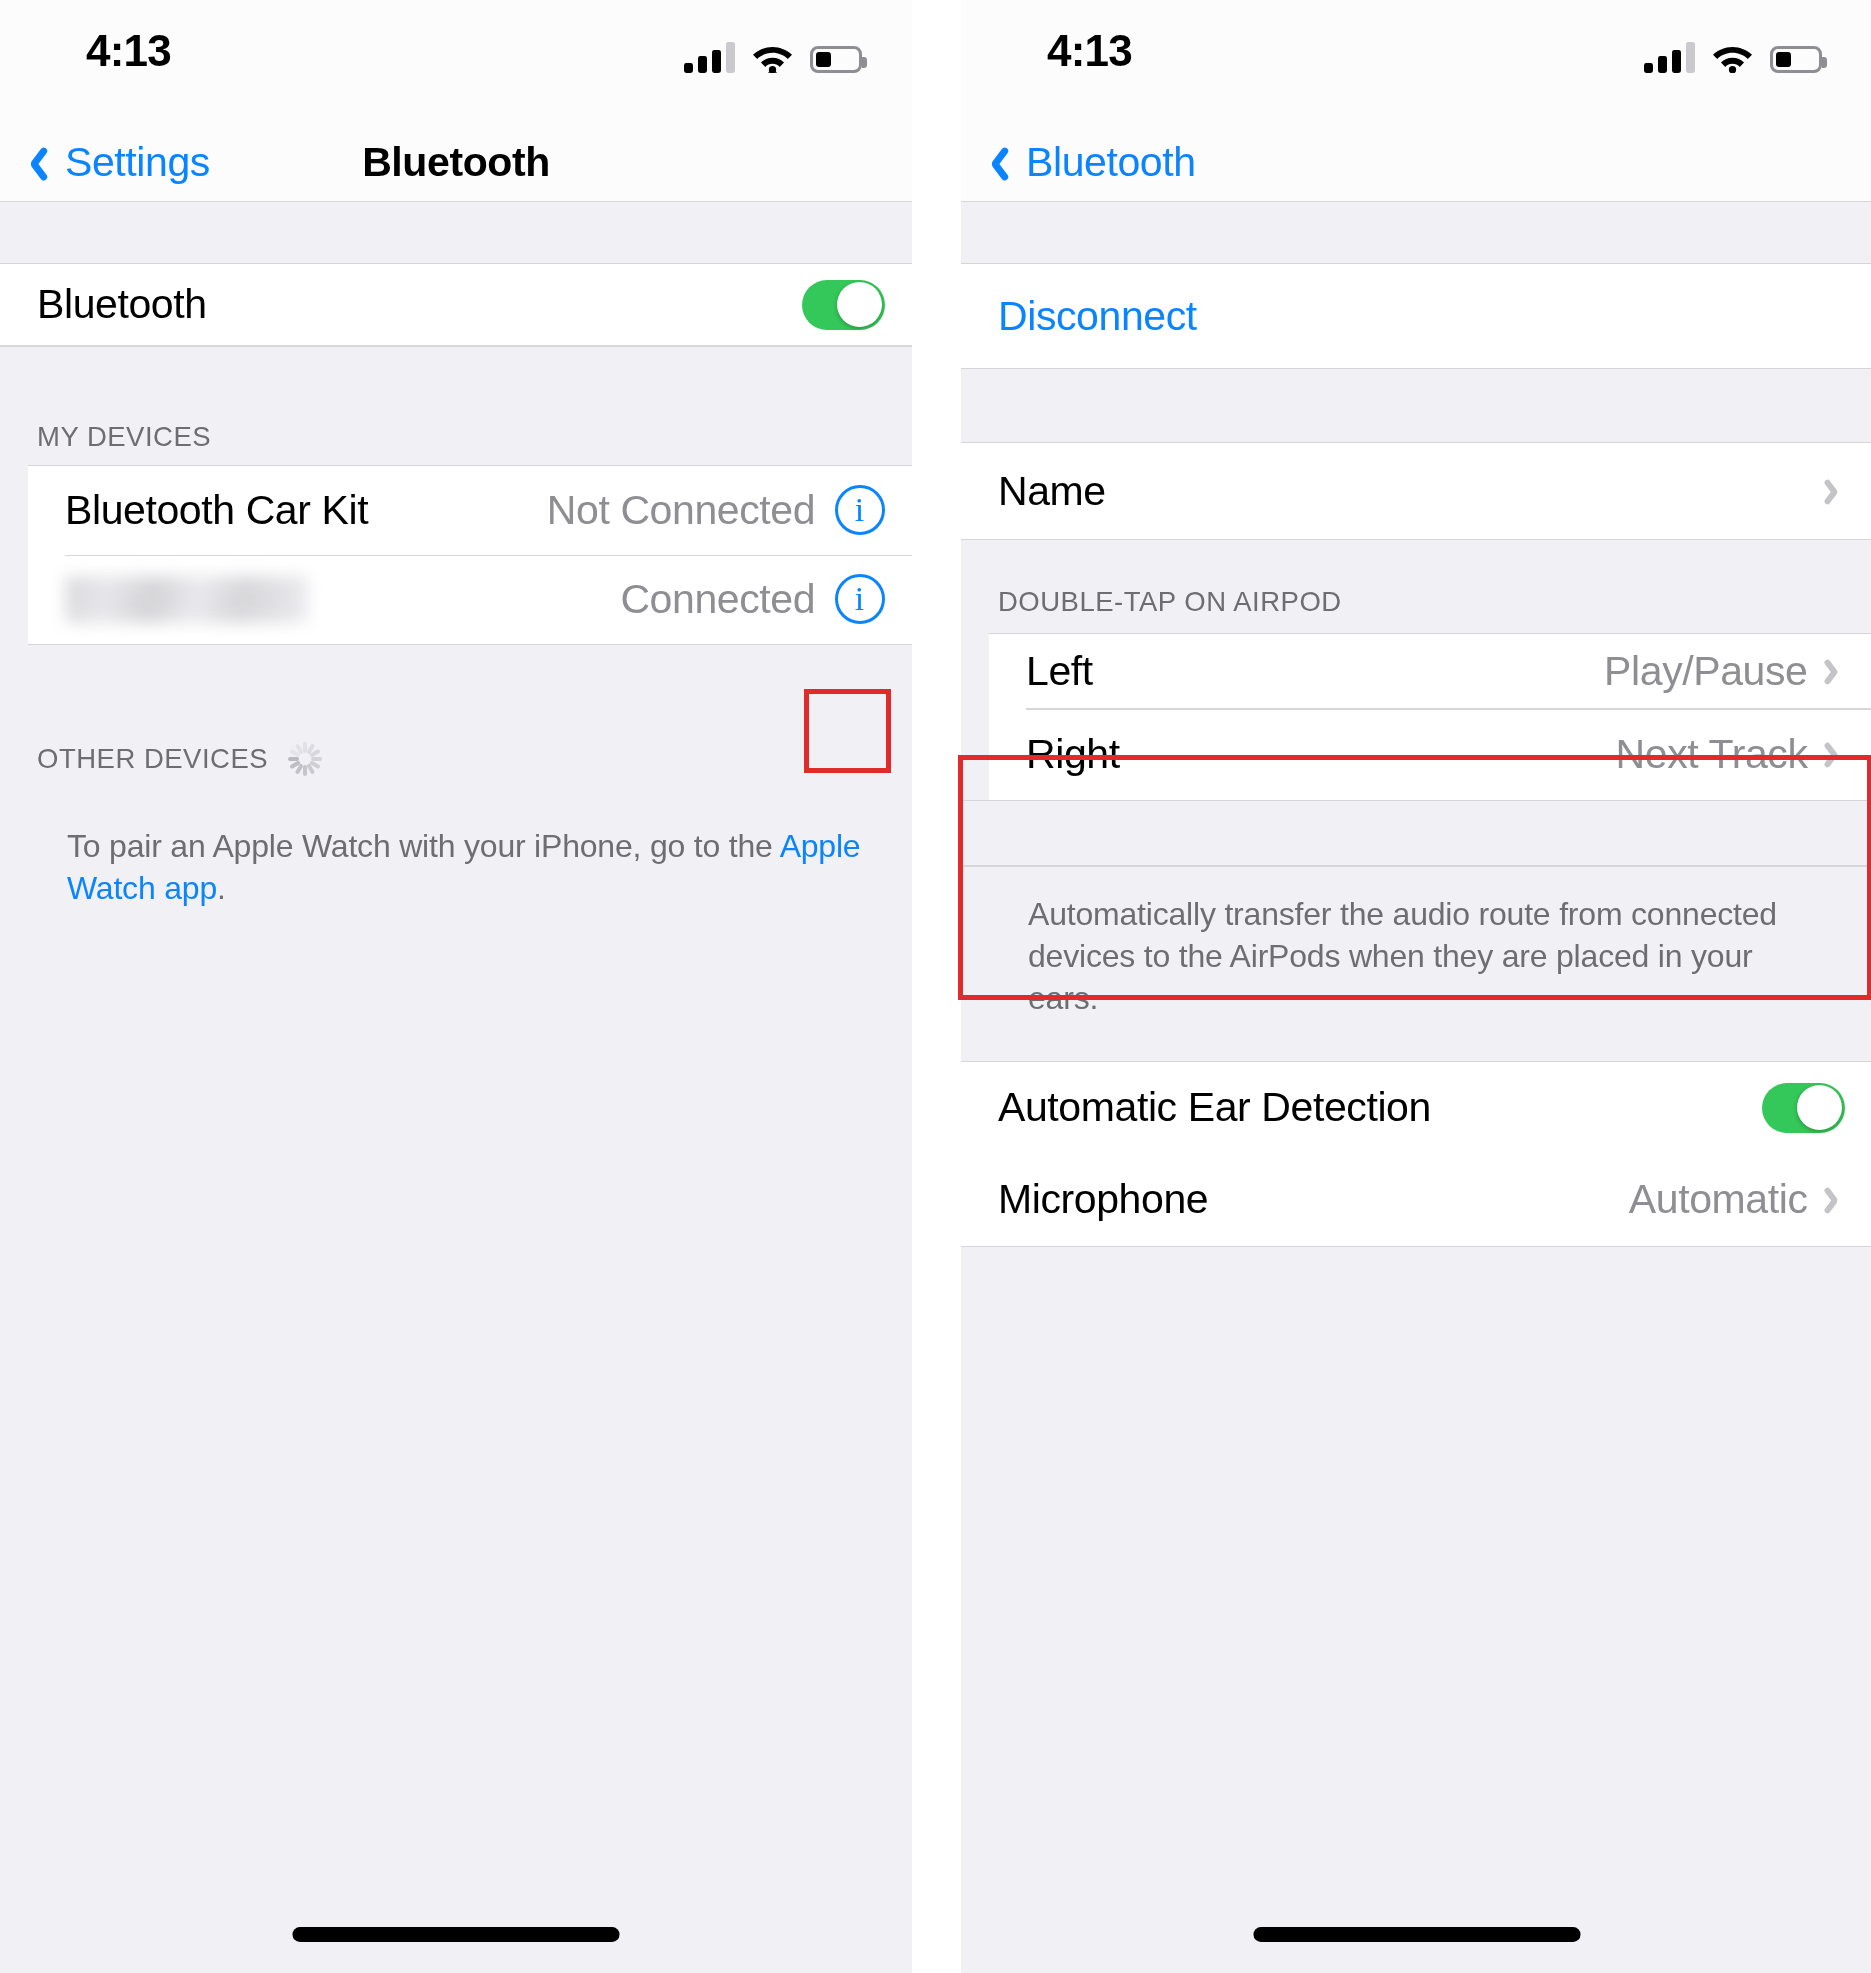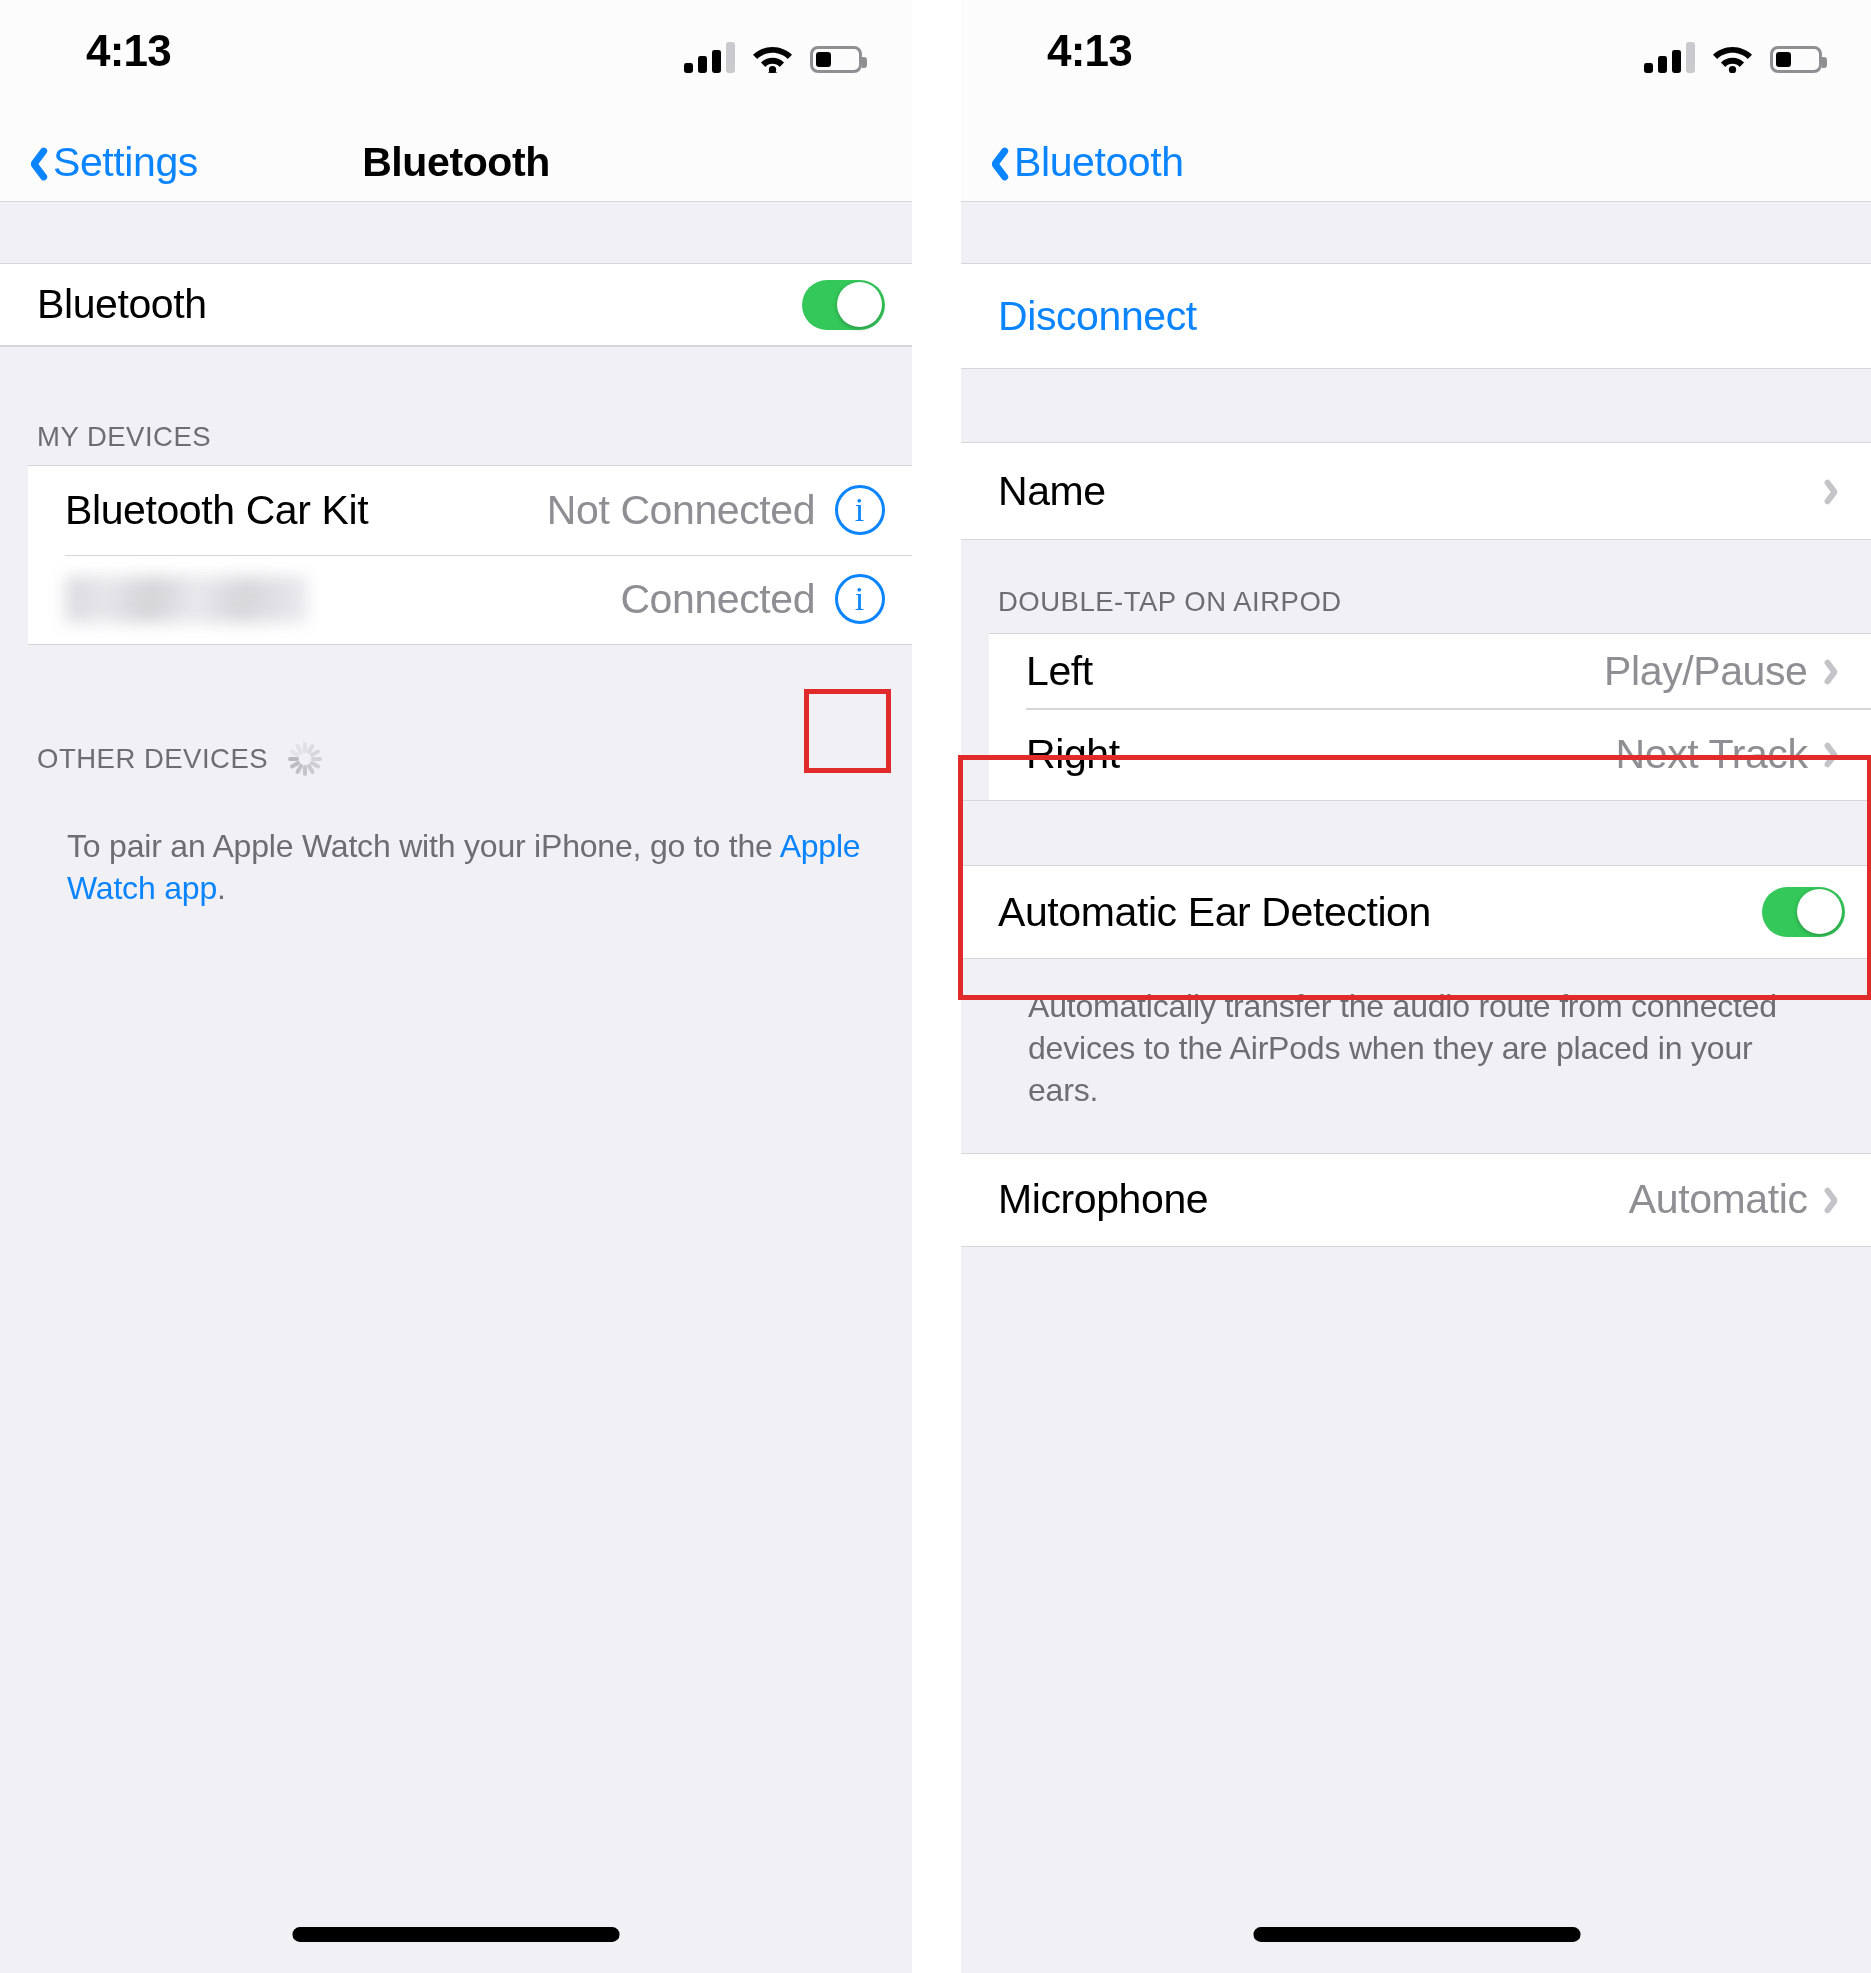--- a/index.html
+++ b/index.html
@@ -28,21 +28,21 @@
   .bars i:nth-child(2){ height:17px; }
   .bars i:nth-child(3){ height:23.5px; }
   .bars i:nth-child(4){ height:31px; background:#c9c9ce; }
   .wifi { width:39px; height:31px; position:relative; }
   .batt { position:relative; width:52px; height:27px; border:3.2px solid #8e8e93; border-radius:8px; }
   .batt .fill { position:absolute; left:3.2px; top:3.2px; bottom:3.2px; width:33%; background:#000; border-radius:3.2px; }
   .batt .tip { position:absolute; right:-8px; top:8px; width:4.9px; height:10.5px; background:#8e8e93; border-radius:0 3.2px 3.2px 0; }
 
   
   .navbar { position:relative; height:79px; background:#fcfcfd; border-bottom:1.6px solid #d6d6da; }
-  .nav-back { position:absolute; left:24px; top:0; height:79px; display:flex; align-items:center; gap:8px; }
+  .nav-back { position:absolute; left:24px; top:0; height:79px; display:flex; align-items:center; gap:20px; }
   .chev-back { width:21px; height:37px; position:relative; flex:0 0 auto; }
   .chev-back::before, .chev-back::after{
     content:""; position:absolute; left:4.9px; width:7.3px; height:22px;
     background:#0a84ff; border-radius:4px;
   }
   .chev-back::before{ top:0px; transform:rotate(37deg); transform-origin:bottom center; }
   .chev-back::after { top:18px; transform:rotate(-37deg); transform-origin:top center; }
   .nav-back-label { font-size:41px; color:#0a84ff; letter-spacing:-0.4px; }
   .nav-title {
     position:absolute; left:0; right:0; top:0; height:79px;
@@ -291,33 +291,33 @@
       </div>
       <div class="row" style="height:92px;">
         <span class="label">Right</span>
         <span class="value">Next Track</span>
         <span class="chev"></span>
       </div>
     </div>
 
     <div class="gap" style="height:66px;border-top:1.6px solid #d6d6da;"></div>
 
+    <div style="border-top:1.6px solid #d6d6da;border-bottom:1.6px solid #d6d6da;background:#f1f1f5;">
+      <div class="note" style="padding:26px 49px 41px 37px;">Automatically transfer the audio route from connected devices to the AirPods when they are placed in your ears.</div>
+    </div>
+
     <div style="background:#fff;">
       <div class="row" style="height:92px;">
         <span class="label">Automatic Ear Detection</span>
         <span class="toggle">
             <span class="knob"></span>
           </span>
       </div>
     </div>
 
-    <div style="border-top:1.6px solid #d6d6da;border-bottom:1.6px solid #d6d6da;background:#f1f1f5;">
-      <div class="note" style="padding:26px 49px 41px 37px;">Automatically transfer the audio route from connected devices to the AirPods when they are placed in your ears.</div>
-    </div>
-
     <div style="background:#fff;">
       <div class="row" style="height:92px;">
         <span class="label">Microphone</span>
         <span class="value">Automatic</span>
         <span class="chev"></span>
       </div>
     </div>
 
     <div class="spacer" style="height:567px;border-top:1.6px solid #d6d6da;"></div>
 

